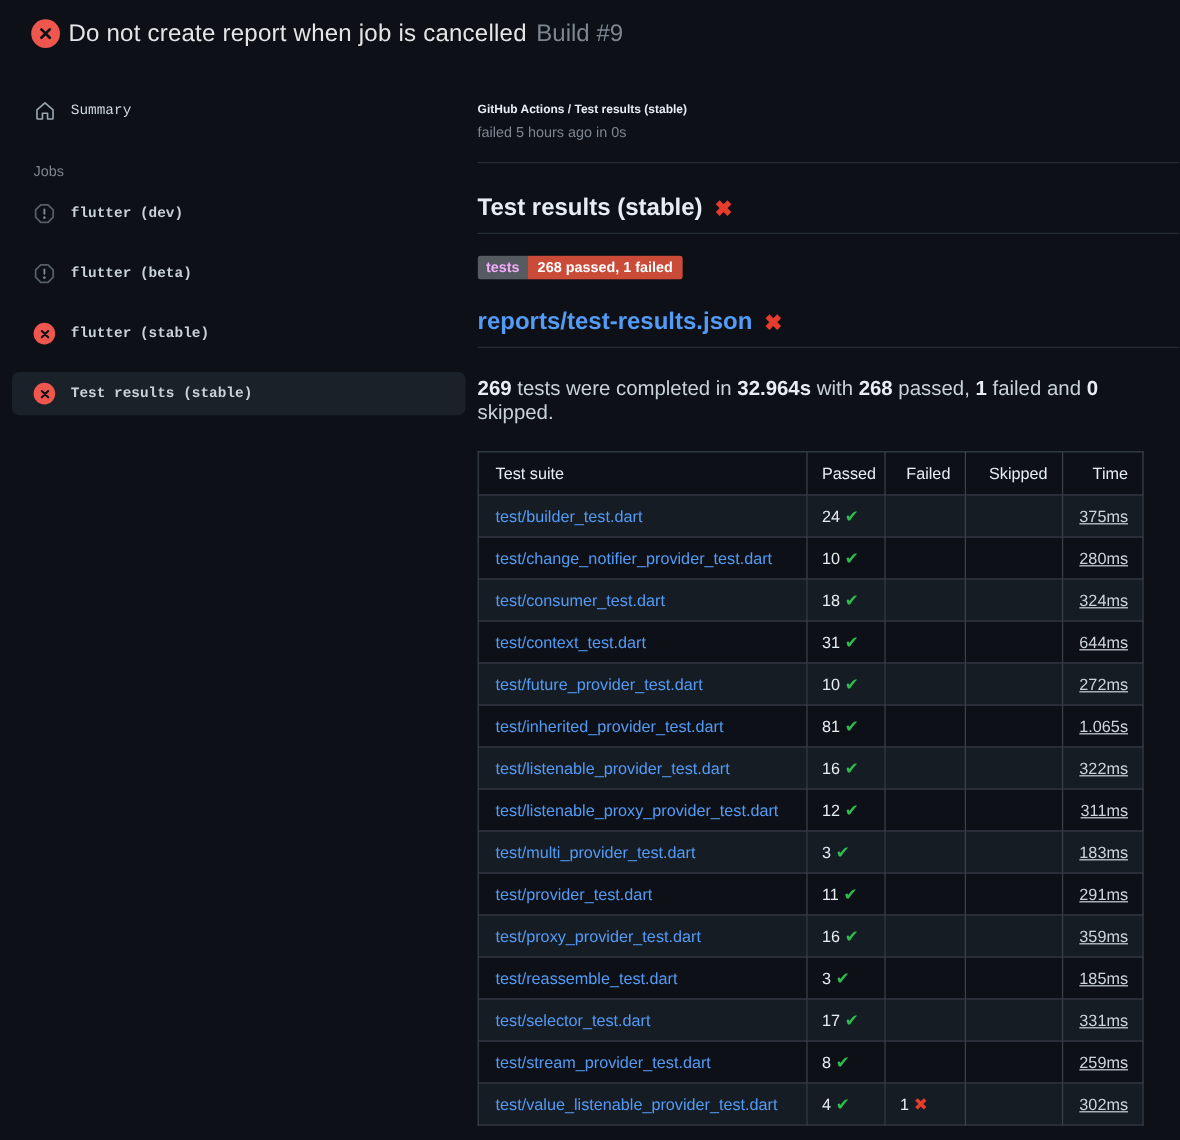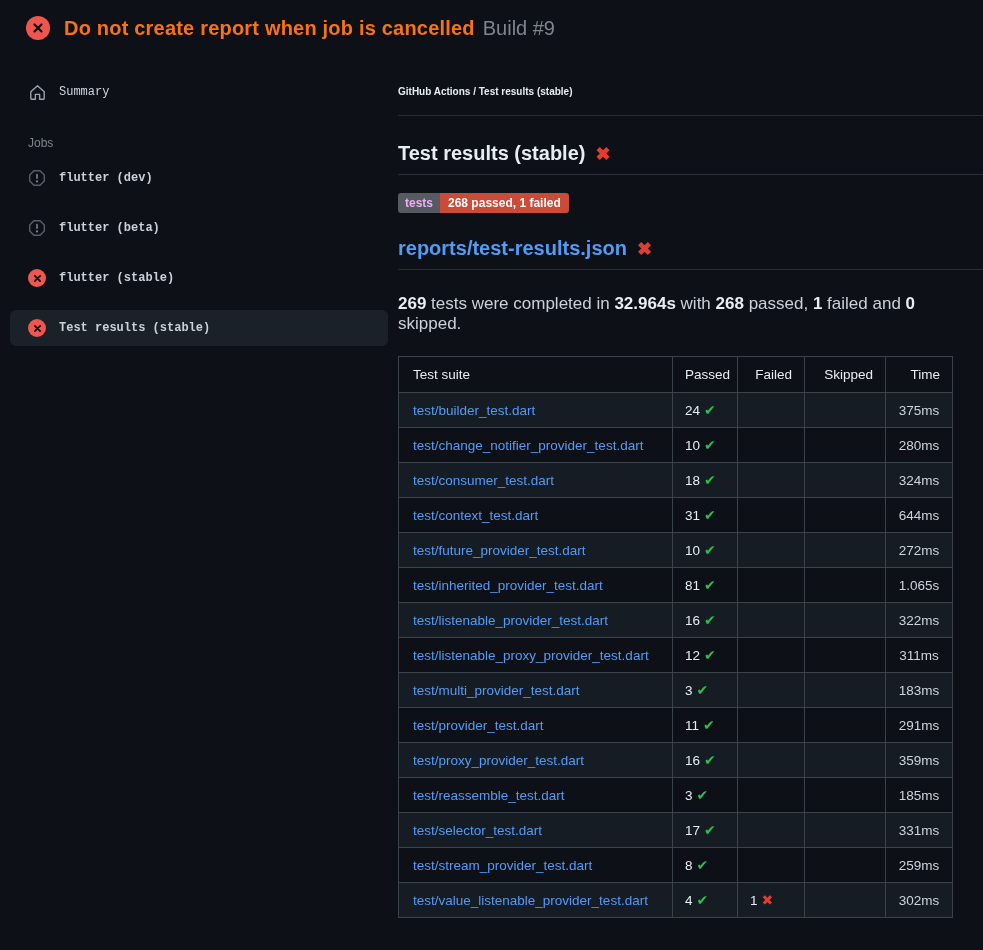--- a/index.html
+++ b/index.html
@@ -16,21 +16,21 @@
     padding: 16px 16px 14px 26px;
   }
   .status-circle {
     width: 24px; height: 24px; border-radius: 50%;
     background: #ef564e; color: #0d1117;
     display: inline-flex; align-items: center; justify-content: center;
     font-weight: 700; flex: 0 0 auto;
   }
   .status-circle svg { display: block; }
   .top-header .title {
-    margin-left: 14px; font-size: 20px; font-weight: 700; color: #f97316;
+    margin-left: 7px; font-size: 20px; font-weight: 400; color: #e5e5e5;
     letter-spacing: 0.2px;
   }
   .top-header .build {
     margin-left: 8px; font-size: 20px; font-weight: 400; color: #7d8590;
   }
   
   .layout { display: flex; align-items: flex-start; }
   .sidebar { width: 398px; flex: 0 0 auto; padding: 20px 10px 0 10px; }
   .main { flex: 1 1 auto; padding: 32px 0 0 0; min-width: 0; }
 
@@ -86,21 +86,21 @@
   .results th, .results td {
     border: 1px solid #3a424c;
     padding: 9px 12px;
     white-space: nowrap; overflow: hidden;
   }
   .results th { color: #e6edf3; font-weight: 400; text-align: right; padding-top: 10px; padding-bottom: 10px; }
   .results th.col-suite { text-align: left; padding-left: 14px; }
   .results td.c-suite { padding-left: 14px; }
   .results td.c-suite a { color: #539bf5; text-decoration: none; cursor: pointer; }
   .results td.c-num { color: #e6edf3; }
-  .results td.c-time { text-align: center; color: #cdd4db; }
+  .results td.c-time { text-align: right; color: #cdd4db; text-decoration: underline; }
   .results tbody tr:nth-child(odd) { background: #161c24; }
   .check-glyph { color: #2ebe4e; font-size: 14px; margin-left: 4px; }
   .cross-glyph { color: #e63c2e; font-size: 14px; margin-left: 4px; }
   .col-suite { width: 274px; } .col-passed { width: 65px; }
   .col-failed { width: 67px; } .col-skipped { width: 81px; } .col-time { width: 67px; }
 </style>
 </head>
 <body>
 
 <div class="top-header">
@@ -164,20 +164,21 @@
               </svg>
             </span>
           </span>
           <span class="lbl">Test results (stable)</span>
         </div>
       </div>
   </div>
 
   <div class="main">
     <div class="breadcrumb">GitHub Actions / Test results (stable)</div>
+    <div class="run-meta">failed 5 hours ago in 0s</div>
     <hr class="divider">
 
     <div class="section-h">
       <span class="h-text">Test results (stable)</span>
       <span class="x-mark">✖</span>
     </div>
 
     <div class="badge">
       <span class="b-label">tests</span>
       <span class="b-value">268 passed, 1 failed</span>

